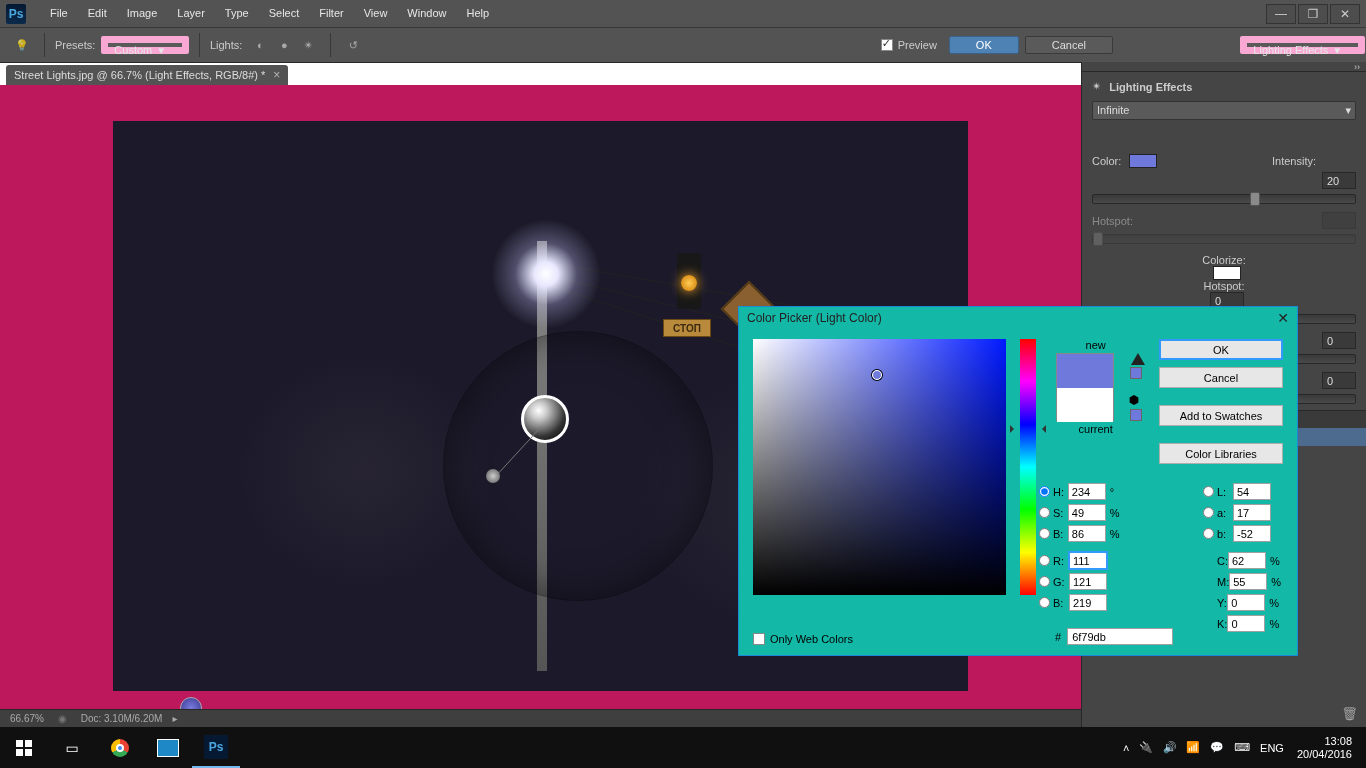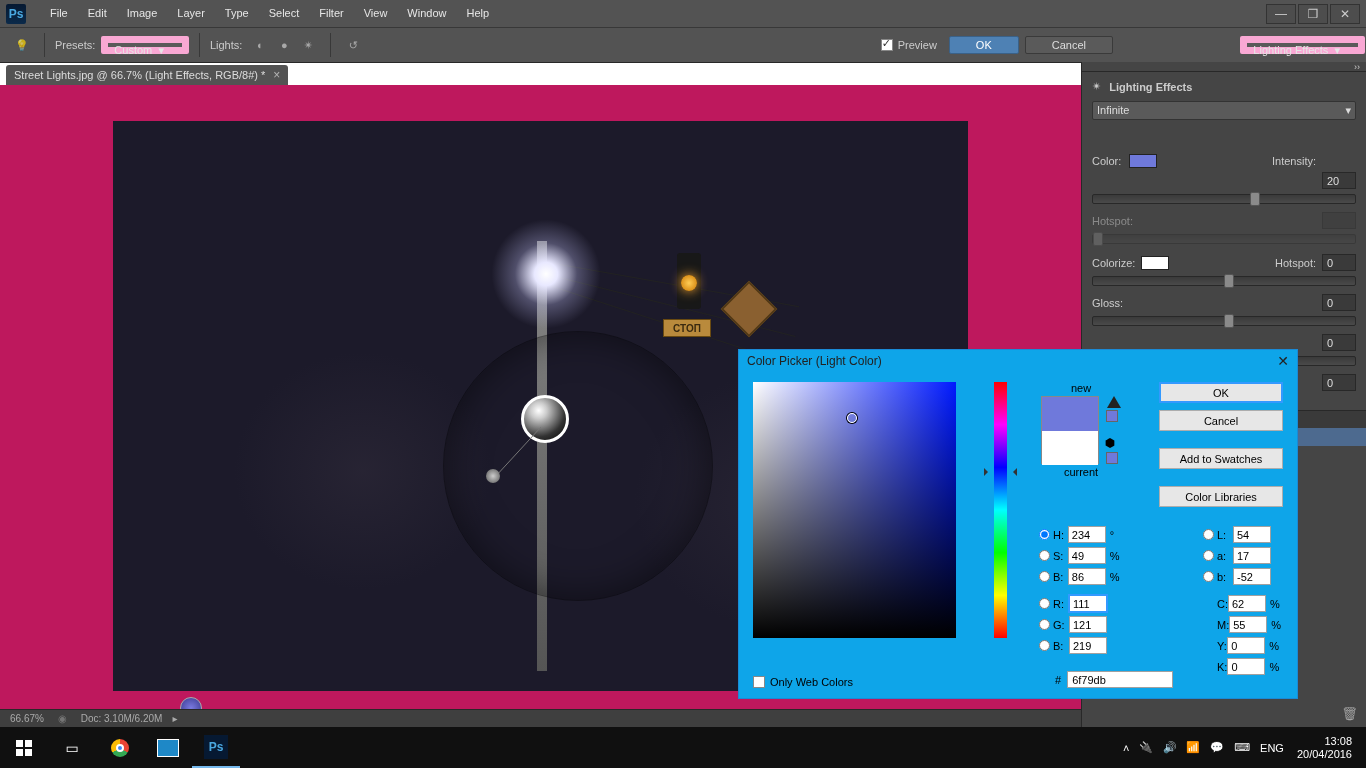--- a/index.html
+++ b/index.html
@@ -30,24 +30,24 @@
 .panel-slider { height:10px; background:linear-gradient(#3a3a3a,#4a4a4a); border:1px solid #282828; border-radius:2px; position:relative; margin:3px 0 8px; }
 .panel-thumb { position:absolute; top:-3px; width:10px; height:14px; background:#8a8a8a; border:1px solid #555; border-radius:2px; }
 .panel-full-select { width:100%; background:#5a5a5a; border:1px solid #333; color:#ddd; font-size:11px; padding:2px 4px; border-radius:2px; display:flex; justify-content:space-between; }
 .footer { position:absolute; left:0; right:0; bottom:41px; height:18px; background:#3f3f3f; color:#aaa; font-size:10px; display:flex; align-items:center; padding:0 10px; border-top:1px solid #282828; width:1081px; }
 .taskbar { position:absolute; left:0; right:0; bottom:0; height:41px; background:#101010; display:flex; align-items:center; }
 .task-icon { width:48px; height:41px; display:flex; align-items:center; justify-content:center; color:#fff; font-size:14px; }
 .task-tray { margin-left:auto; display:flex; align-items:center; color:#fff; font-size:11px; padding-right:6px; }
 .tray-item { margin:0 5px; display:flex; align-items:center; }
 .clock { text-align:right; line-height:13px; font-size:11px; margin:0 8px; }
 
-.dialog { position:absolute; left:738px; top:306px; width:560px; height:350px; background:#0ea5e9; border:1px solid #1a8ad6; font-size:11px; color:#000;margin-top:43px; }
+.dialog { position:absolute; left:738px; top:306px; width:560px; height:350px; background:#14b8a6; border:1px solid #1a8ad6; font-size:11px; color:#000; }
 .dlg-title { height:22px; display:flex; align-items:center; padding:0 8px; font-size:12px; color:#222; }
 .dlg-close { margin-left:auto; font-size:14px; }
-.dlg-body { padding:10px 14px; display:flex;gap:24px; }
+.dlg-body { padding:10px 14px; display:flex; }
 .sv-box { width:256px; height:256px; position:relative; background:linear-gradient(to top,#000,transparent),linear-gradient(to right,#fff,hsl(234,100%,50%)); }
 .sv-cursor { position:absolute; width:10px; height:10px; border:1px solid #fff; border-radius:50%; transform:translate(-50%,-50%); box-shadow:0 0 0 1px #000; }
 .hue-bar { width:17px; height:256px; margin:0 10px 0 14px; background:linear-gradient(to bottom,#f00,#f0f,#00f,#0ff,#0f0,#ff0,#f00); position:relative; }
 .hue-thumb { position:absolute; left:-5px; right:-5px; height:0; }
 .hue-thumb::before,.hue-thumb::after{content:"";position:absolute;top:-4px;border:4px solid transparent;}
 .hue-thumb::before{left:-5px;border-left-color:#333;}
 .hue-thumb::after{right:-5px;border-right-color:#333;}
 .preview-col { width:100px; text-align:center; }
 .preview-box { width:58px; height:68px; border:1px solid #888; margin:2px auto; }
 .preview-new { height:34px; }
@@ -188,21 +188,21 @@
         <div class="panel-thumb" style="left:60%;"></div>
       </div>
     <div class="panel-row">
       <span class="panel-label" style="opacity:.5;">Hotspot:</span>
       <span style="flex:1"></span>
       <input class="panel-input" disabled="" style="opacity: 0.4;">
     </div>
     <div class="panel-slider" style="opacity:.4;">
         <div class="panel-thumb" style="left:0;"></div>
       </div>
-    <div class="panel-row" style="margin-top:10px;">
+    <div class="panel-row" style="margin-top:10px;flex-direction:column;">
       <span class="panel-label">Colorize:</span>
       <span class="panel-swatch" style="margin-left:6px;background:#fff;"></span>
       <span style="flex:1"></span>
       <span class="panel-label">Hotspot:</span>
       <input class="panel-input" style="margin-left: 6px;" value="0">
     </div>
     <div class="panel-slider">
         <div class="panel-thumb" style="left:50%;"></div>
       </div>
     <div class="panel-row">

